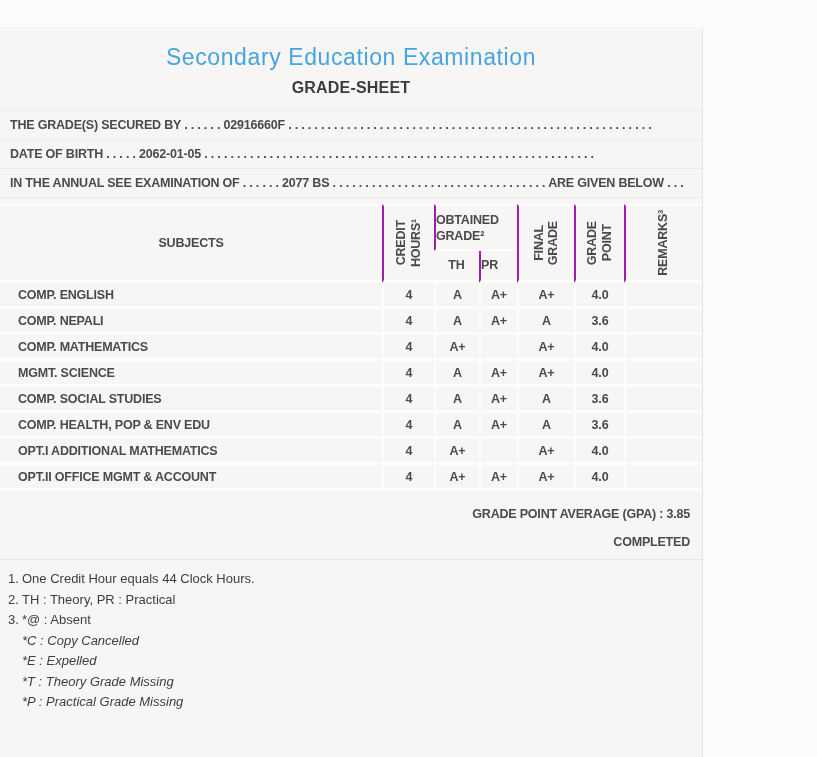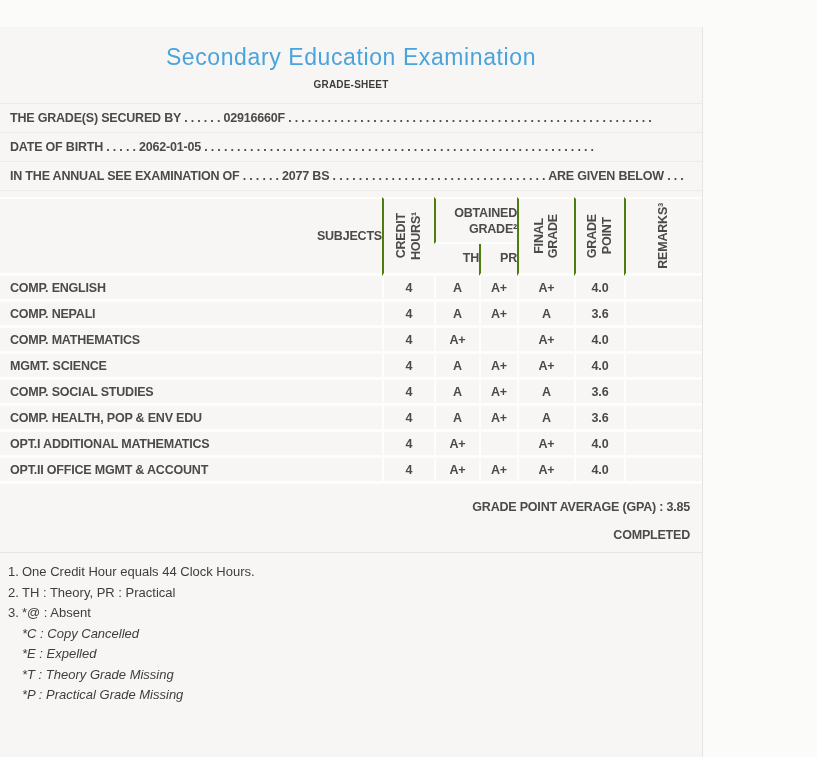--- a/index.html
+++ b/index.html
@@ -3,46 +3,46 @@
 <meta charset="utf-8">
 <style>
   * { margin:0; padding:0; box-sizing:border-box; }
   html,body { width:817px; height:757px; overflow:hidden; background:#fbfbfa;
               font-family:"Liberation Sans", sans-serif; }
   .content { position:relative; width:703px; height:757px; background:#f7f6f4;
              border-right:1px solid #e7e5e2; overflow:hidden;margin-top:27px; }
 
   .page-title { padding-top:16px; text-align:center; font-size:23px; font-weight:400;
                 color:#48a4dc; letter-spacing:0.6px; line-height:28px; }
-  .page-subtitle { margin-top:8px; text-align:center; font-size:10px; font-weight:700;
+  .page-subtitle { margin-top:8px; text-align:center; font-size:16px; font-weight:700;
                    color:#3c3c3a; letter-spacing:0.2px; }
 
   .info-section { margin-top:13px; }
   .info-row { border-top:1px solid #edebe8; padding:7px 6px 7px 10px; white-space:nowrap;
               overflow:hidden; font-size:12.5px; font-weight:700; color:#4a4a48;
               letter-spacing:-0.2px; }
   .info-row:last-child { border-bottom:1px solid #edebe8; }
   .info-row span { display:inline;text-align:right; }
 
   table.grade-table { width:100%; border-collapse:separate; border-spacing:0; margin-top:6px; }
   .grade-table th, .grade-table td { font-size:12.5px; font-weight:700; color:#4a4a48;
                                      letter-spacing:-0.2px; }
-  .grade-table thead th { border-top:2px solid #fdfdfc; border-left:2px solid #4d7c0f;
-                          vertical-align:middle; text-align:right;
+  .grade-table thead th { border-top:2px solid #fdfdfc; border-left:2px solid #a21caf;
+                          vertical-align:middle; text-align:left;
                           border-bottom:3px solid #fdfdfc; }
-  .grade-table thead th:first-child { border-left:none; text-align:right; padding-left:0; }
+  .grade-table thead th:first-child { border-left:none; text-align:center; padding-left:0; }
   .grade-table thead tr.subhead th { border-top:none; height:32px; }
   .grade-table th.obtained { height:46px; line-height:1.3; padding-top:2px;
                              border-bottom:2px solid #fdfdfc; }
   .vwrap { display:flex; justify-content:center; align-items:center; gap:1px; height:74px; }
   .vtext { writing-mode:vertical-rl; transform:rotate(180deg); line-height:1.08;
            font-size:12.5px; font-weight:700; color:#4a4a48; }
   .grade-table tbody td { height:26px; border-bottom:3px solid #fdfdfc;
                           border-left:2px solid #fdfdfc; text-align:center; }
-  .grade-table tbody td:first-child { border-left:none; text-align:left; padding-left:10px; }
+  .grade-table tbody td:first-child { border-left:none; text-align:left; padding-left:18px; }
 
   .summary { text-align:right; padding:16px 12px 10px 0; border-bottom:1px solid #e8e6e3;
              font-size:12.5px; font-weight:700; color:#4a4a48; letter-spacing:-0.2px; }
   .summary .status-line { margin-top:14px; }
 
   .footnotes { padding:12px 0 0 8px; font-size:13px; font-weight:400; color:#3e3e3c; }
   .fn-line { margin-bottom:7.5px; line-height:13px; }
   .fn-line.indent { padding-left:14px;font-style:italic; }
   .fn-marker { display:inline-block; min-width:14px; }
   .fn-marker:empty { display:none; }

